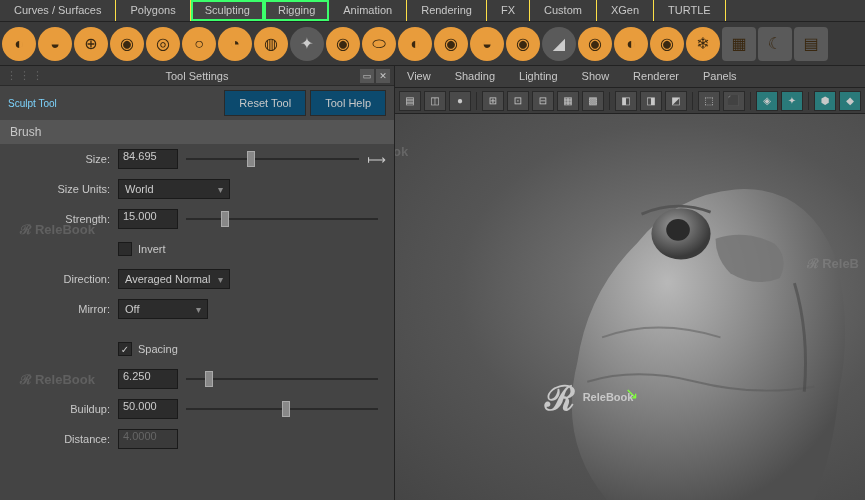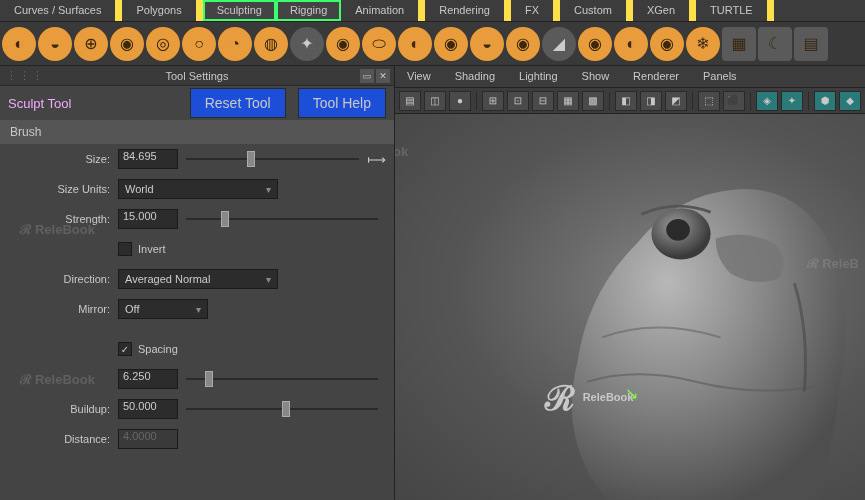--- a/index.html
+++ b/index.html
@@ -1,36 +1,36 @@
 <!DOCTYPE html>
 <html><head>
 <meta charset="utf-8">
 <style>
 *{margin:0;padding:0;box-sizing:border-box;font-family:Arial,sans-serif;font-size:11px;color:#c8c8c8;user-select:none}
 body{background:#444;width:865px;height:500px;overflow:hidden;position:relative}
 .menubar{display:flex;background:#3c3c3c;height:22px;border-bottom:1px solid #222}
-.menu-item{padding:4px 14px;cursor:pointer;border-right:7px solid #fde047}
+.menu-item{padding:4px 14px;cursor:pointer;border-right:1px solid #fde047}
 .menu-item.active{background:#444;border:2px solid #3bff6b;padding:2px 12px}
 .shelf{display:flex;background:#393939;height:44px;padding:4px 2px;gap:2px;align-items:center;border-bottom:1px solid #222}
 .shelf-btn{width:34px;height:34px;border-radius:50%;background:#e89c3c;display:flex;align-items:center;justify-content:center;cursor:pointer;flex-shrink:0}
 .shelf-btn.alt{background:#5a5a5a;border-radius:4px}
 .main{display:flex;height:434px}
 .left-panel{width:410px;background:#444;border-right:1px solid #222}
 .panel-hdr{background:#3a3a3a;height:20px;display:flex;align-items:center;justify-content:center;position:relative;border-bottom:1px solid #2a2a2a;font-size:10px}
 .panel-hdr .dots{position:absolute;left:6px;letter-spacing:2px;color:#666}
 .panel-hdr .btns{position:absolute;right:4px;display:flex;gap:2px}
 .panel-hdr .btns span{width:14px;height:14px;background:#555;display:flex;align-items:center;justify-content:center;font-size:9px;cursor:pointer}
 .tool-row{display:flex;align-items:center;height:34px;padding:0 8px}
-.tool-title{font-size:13px;color:#f0abfc;flex:1}
-.btn{background:#1d4ed8;border:1px solid #2a2a2a;padding:6px 14px;cursor:pointer;margin-left:12px;font-size:14px}
+.tool-title{font-size:10px;color:#7dd3fc;flex:1}
+.btn{background:#0c4a6e;border:1px solid #2a2a2a;padding:6px 14px;cursor:pointer;margin-left:4px;font-size:11px}
 .section-hdr{background:#555;height:24px;display:flex;align-items:center;padding:0 10px;font-size:12px}
 .field-row{display:flex;align-items:center;height:30px;padding:0 8px}
 .field-label{width:110px;text-align:right;padding-right:8px;font-size:11px}
 .field-input{width:60px;height:20px;background:#2c2c2c;border:1px solid #1a1a1a;padding:0 4px;color:#ccc;font-size:11px}
-.field-input.wide{width:160px;display:flex;align-items:center;justify-content:space-between;padding:0 6px;cursor:pointer}
+.field-input.wide{width:112px;display:flex;align-items:center;justify-content:space-between;padding:0 6px;cursor:pointer}
 .field-input.wide::after{content:"▾";color:#888;font-size:10px}
 .slider{flex:1;height:18px;margin:0 8px;position:relative;display:flex;align-items:center}
 .slider-track{width:100%;height:2px;background:#2a2a2a}
 .slider-thumb{position:absolute;width:8px;height:16px;background:#888;border:1px solid #aaa;cursor:pointer}
 .checkbox{width:14px;height:14px;background:#2c2c2c;border:1px solid #1a1a1a;margin-right:6px;display:flex;align-items:center;justify-content:center}
 .checkbox.checked::after{content:"✓";color:#ccc;font-size:10px}
 .viewport{flex:1;background:#5a5a5a;display:flex;flex-direction:column}
 .vp-menu{display:flex;background:#3c3c3c;height:22px;border-bottom:1px solid #222}
 .vp-menu-item{padding:4px 12px;cursor:pointer}
 .vp-toolbar{display:flex;background:#3c3c3c;height:26px;align-items:center;padding:0 4px;gap:3px;border-bottom:1px solid #222}

